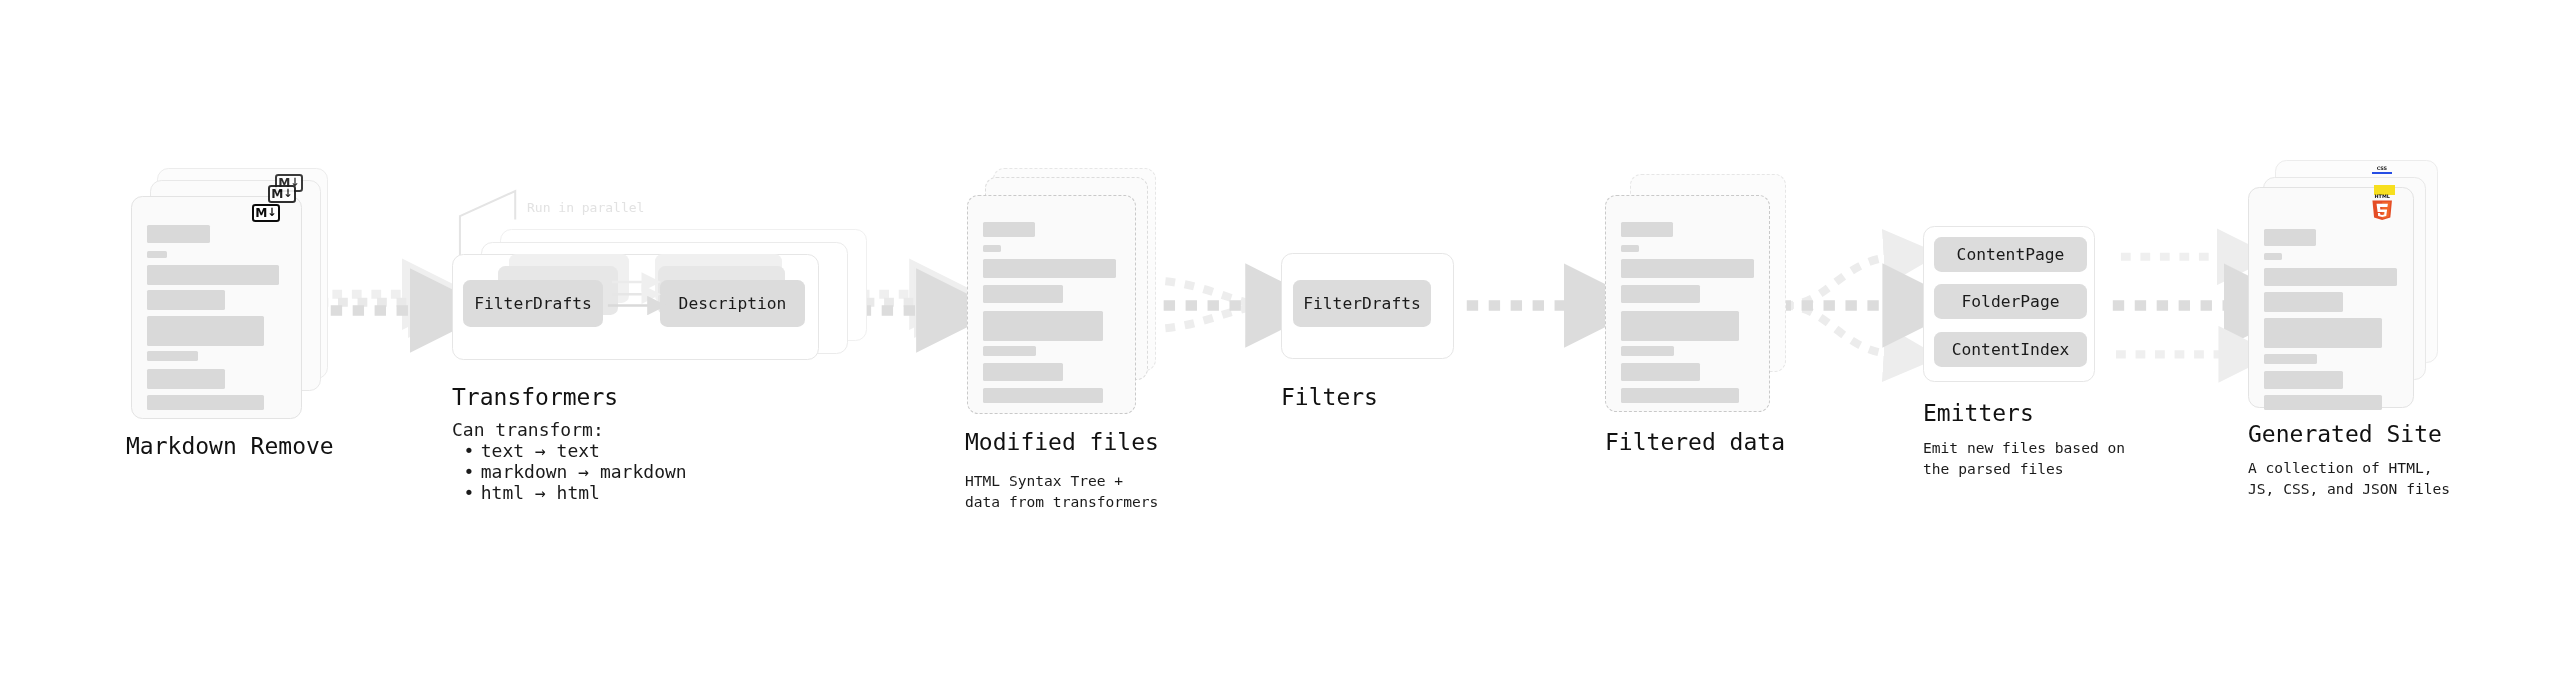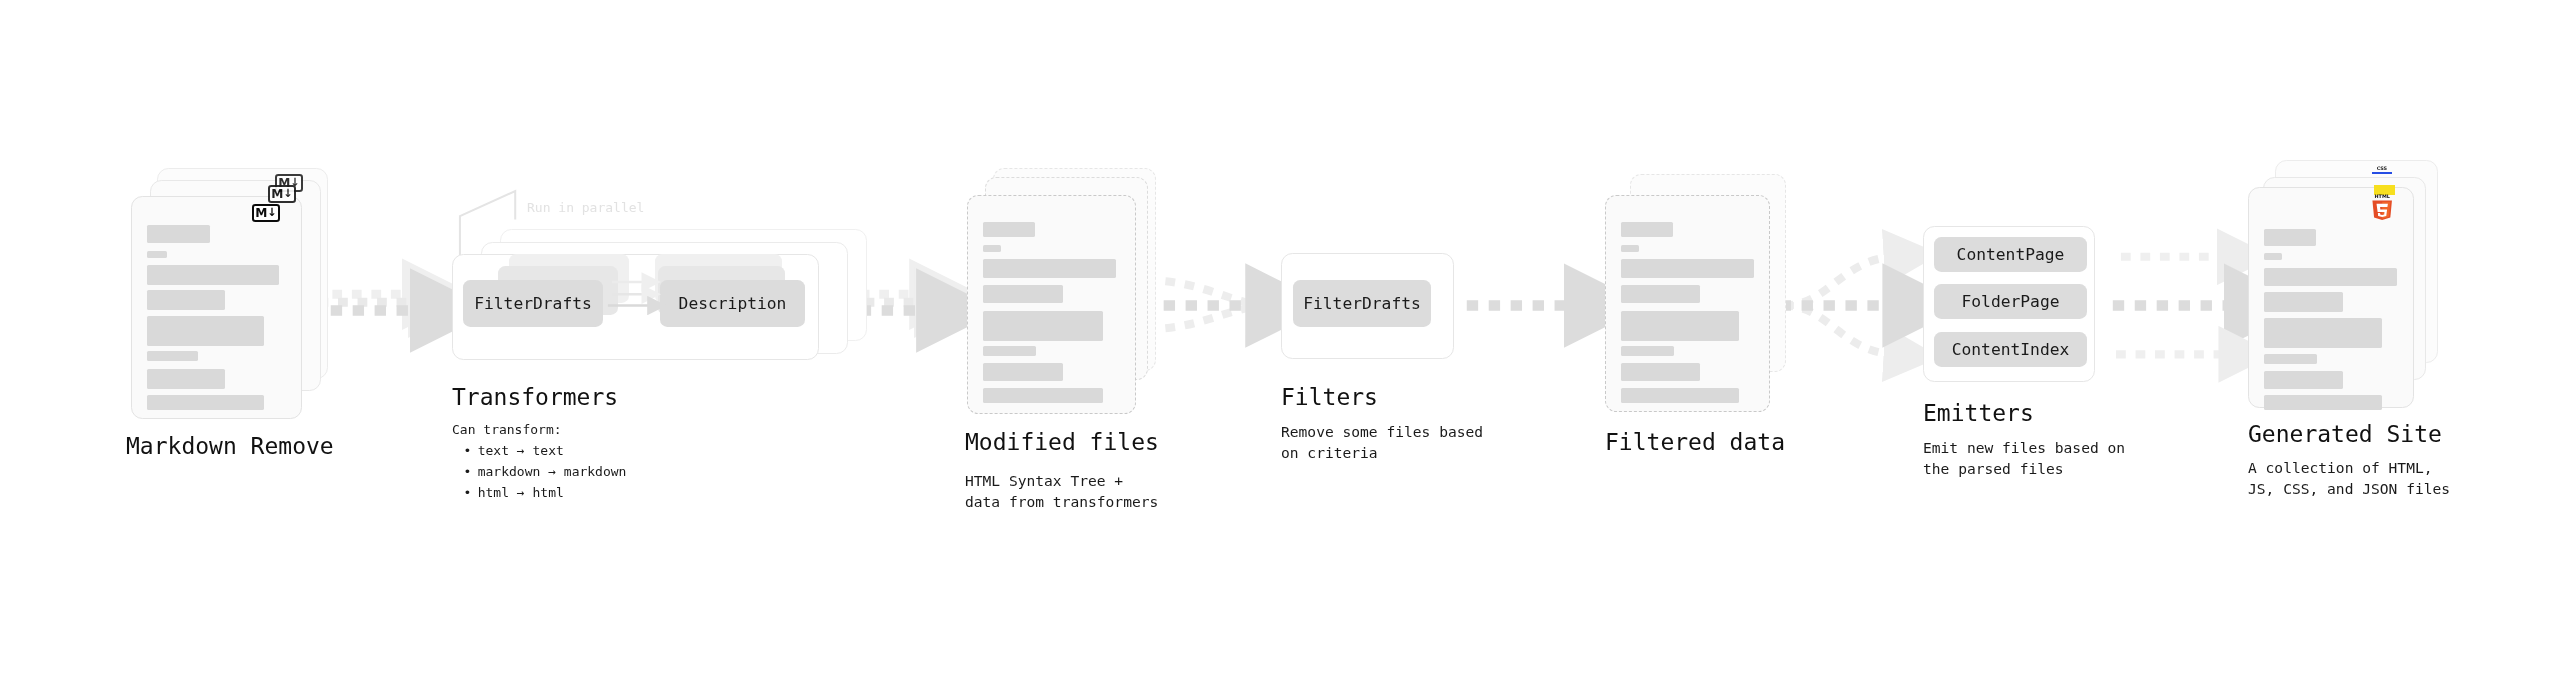--- a/index.html
+++ b/index.html
@@ -91,21 +91,21 @@
     color: #1a1a1a;
     line-height: 21px;
     white-space: pre;
   }
   .parallel-label {
     position: absolute;
     font-size: 13px;
     color: #e2e2e2;
     white-space: nowrap;
   }
-  .bullets { position:absolute; font-size:13px; line-height:21px; color:#1a1a1a; }
+  .bullets { position:absolute; font-size:18px; line-height:21px; color:#1a1a1a; }
   .bullets .hdr { white-space: pre; }
   .bullets ul { list-style:none; padding-left: 11.4px; }
   .bullets li { white-space: pre; }
   .bullets li::before { content:"\2022"; margin-right: 6.5px; }
 
   svg.ov { position:absolute; left:0; top:0; width:2576px; height:681px; pointer-events:none; }
 </style>
 </head>
 <body>
 
@@ -237,22 +237,20 @@
       <div class="bar" style="left:14.6px; top:192px; width:120px; height:14.6px;"></div>
     </div>
   </div>
   <div class="title" style="left:965px; top:429px;">Modified files</div>
   <div class="subtitle" style="left:965px; top:470px;">HTML Syntax Tree +
 data from transformers</div>
 
   <div class="pbox" style="left:1281px; top:253px; width:173px; height:106px;"></div>
   <div class="chip" style="left:1293px; top:280px; width:138px; height:47px;">FilterDrafts</div>
   <div class="title" style="left:1281px; top:384px;">Filters</div>
-  <div class="subtitle" style="left:1281px; top:421px;">Remove some files based
-on criteria</div>
 
   <div class="doc-stack">
     <div class="doc dashed ghost1" style="left:1630px; top:174px; width:156px; height:198px;"></div>
     <div class="doc dashed" style="left:1605px; top:195px; width:165px; height:217px;">
       <div class="bar" style="left:14.6px; top:26px;  width:52px; height:14.6px;"></div>
       <div class="bar" style="left:14.6px; top:49px;  width:18.7px; height:6.5px;"></div>
       <div class="bar" style="left:14.6px; top:63px;  width:133px; height:18.7px;"></div>
       <div class="bar" style="left:14.6px; top:89px; width:79px; height:18px;"></div>
       <div class="bar" style="left:14.6px; top:115px; width:118px; height:30px;"></div>
       <div class="bar" style="left:14.6px; top:150px; width:53px; height:9.8px;"></div>

